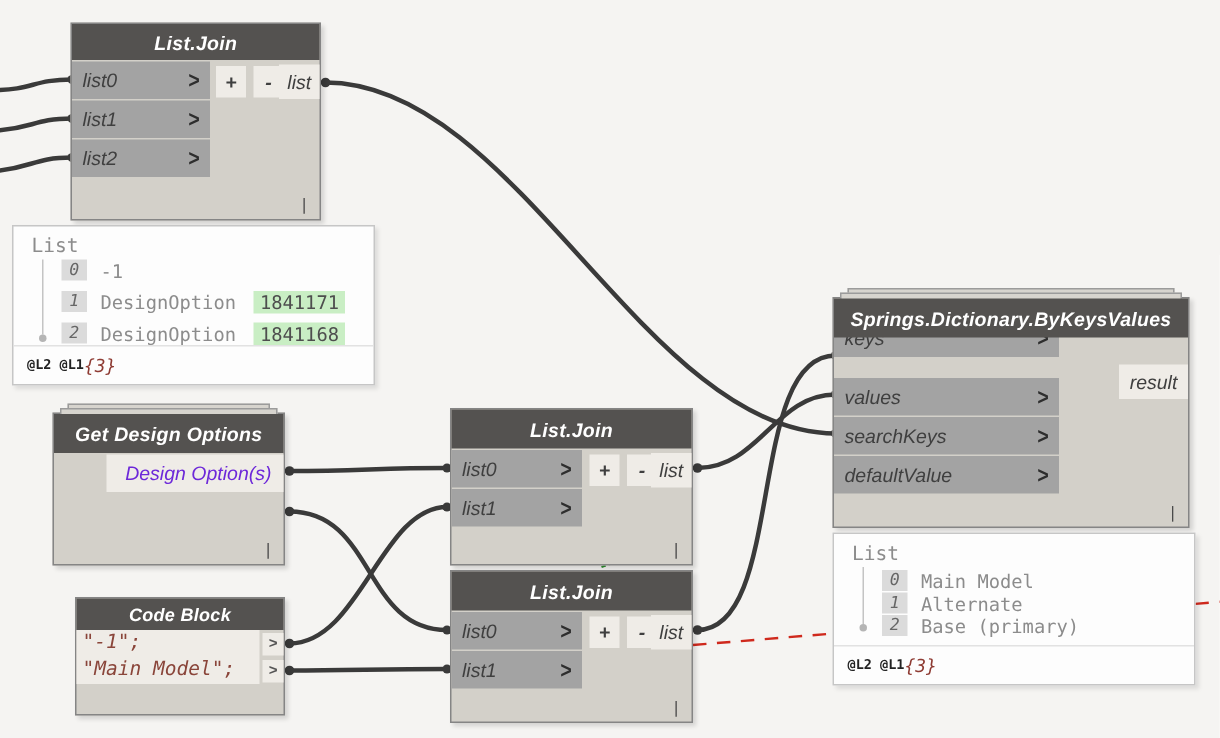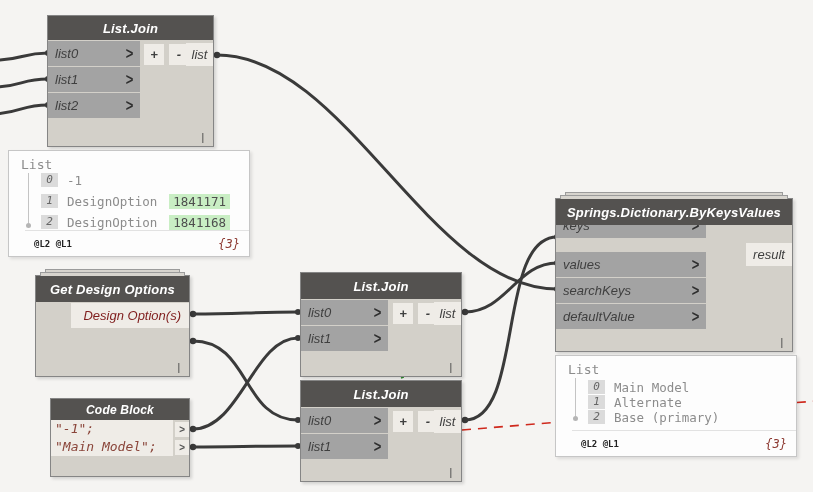--- a/index.html
+++ b/index.html
@@ -31,21 +31,21 @@
     line-height:21px; cursor:pointer;
   }
   .outbox{
     position:absolute; right:0; height:23px; background:#efece7;
     display:flex; align-items:center; justify-content:center;
     font-size:13px; color:#3f3f3f; box-sizing:border-box;
   }
   .outrow{
     position:absolute; right:0; height:25px; background:#efece7;
     display:flex; align-items:center; justify-content:flex-end;
-    padding-right:8px; box-sizing:border-box; font-size:13px; color:#7f1d1d;
+    padding-right:8px; box-sizing:border-box; font-size:13px; color:#6d28d9;
   }
   .lacing{position:absolute; bottom:3px; right:9px; font-size:11px; color:#4a4a4a;}
   .stack-a{position:absolute; top:-7px; left:9px; right:9px; height:7px;
     background:#d7d4ce; border:1px solid #9b9b9b; z-index:0;}
   .stack-b{position:absolute; top:-4px; left:4px; right:4px; height:6px;
     background:#d7d4ce; border:1px solid #9b9b9b; z-index:1;}
   .codearea{position:absolute; left:0; top:21px; width:122px; height:36px; background:#efece7;}
   .codeline{
     height:18px; line-height:18px; padding:0 4px; white-space:pre;
     font-family:"DejaVu Sans Mono", monospace; font-size:13px; color:#8a453a;
@@ -63,23 +63,23 @@
   .tree{position:absolute; left:19px; width:1px; background:#c4c4c4;}
   .tree-dot{position:absolute; width:5px; height:5px; border-radius:50%; background:#b5b5b5;}
   .pv-row{position:absolute; left:32px; height:16px; display:flex; align-items:center; white-space:nowrap;}
   .idx{
     display:inline-block; min-width:17px; text-align:center; background:#dbdbdb;
     color:#666; font-size:11px; font-style:italic; margin-right:9px; line-height:14px;
   }
   .pv-txt{font-size:12.5px; color:#8c8c8c;}
   .hl{margin-left:12px; background:#c9eec4; color:#4e4e4e; font-size:12.5px; padding:0 4px;}
   .pv-foot{
-    position:absolute; left:16px; right:0; bottom:0; height:25px;
+    position:absolute; left:0; right:0; bottom:0; height:25px;
     border-top:1px solid #e2e2e2; display:flex; align-items:center;
-    justify-content:space-between; padding:0 9px;
+    padding:0 9px;
   }
   .levels{font-size:9px; font-weight:bold; color:#222;}
   .count{font-size:12px; font-style:italic; color:#8e3b33;}
 </style>
 </head>
 <body>
 
 <div id="canvas">
 
   <svg id="wires" width="813" height="492">

